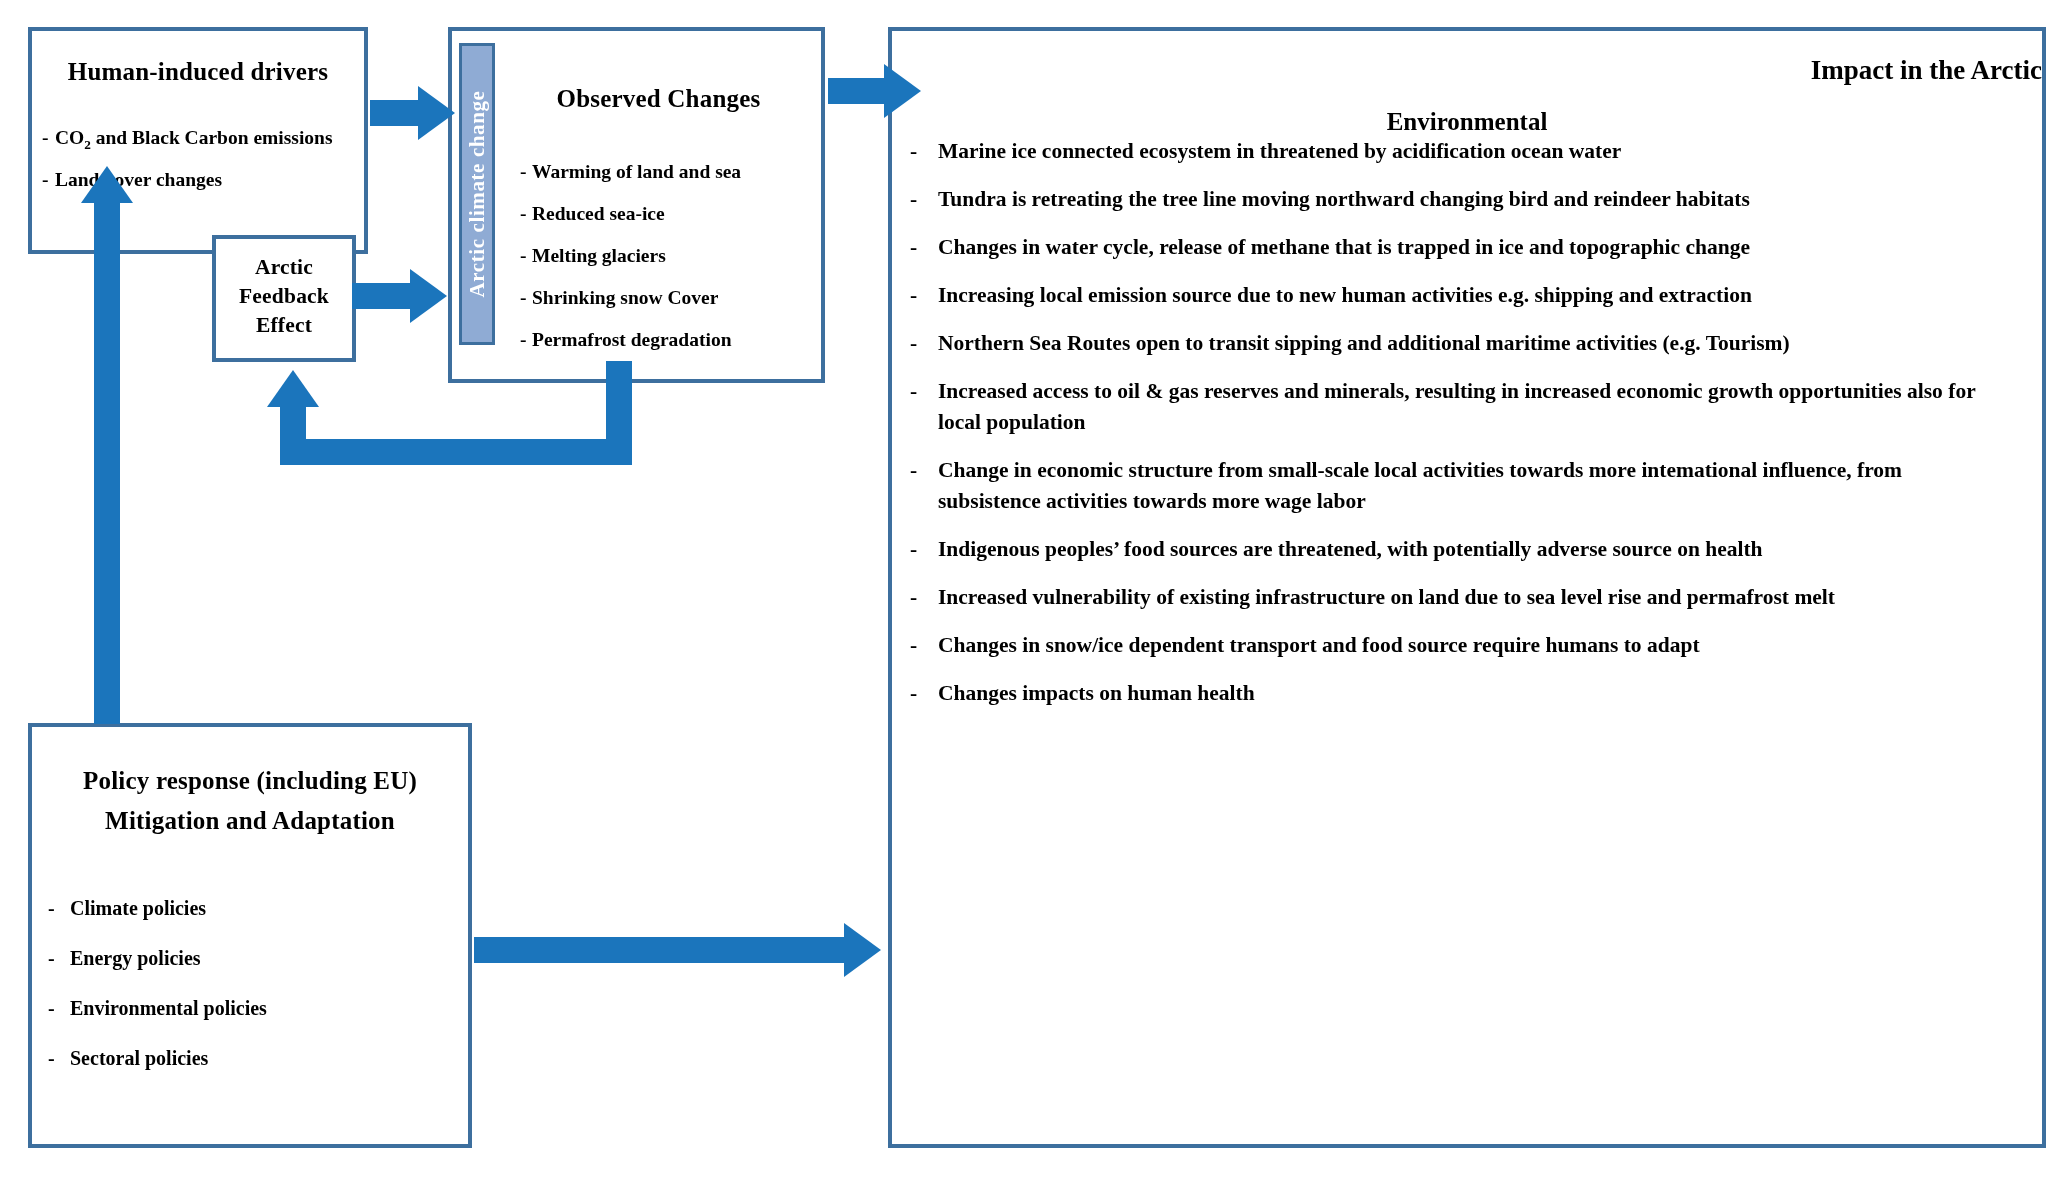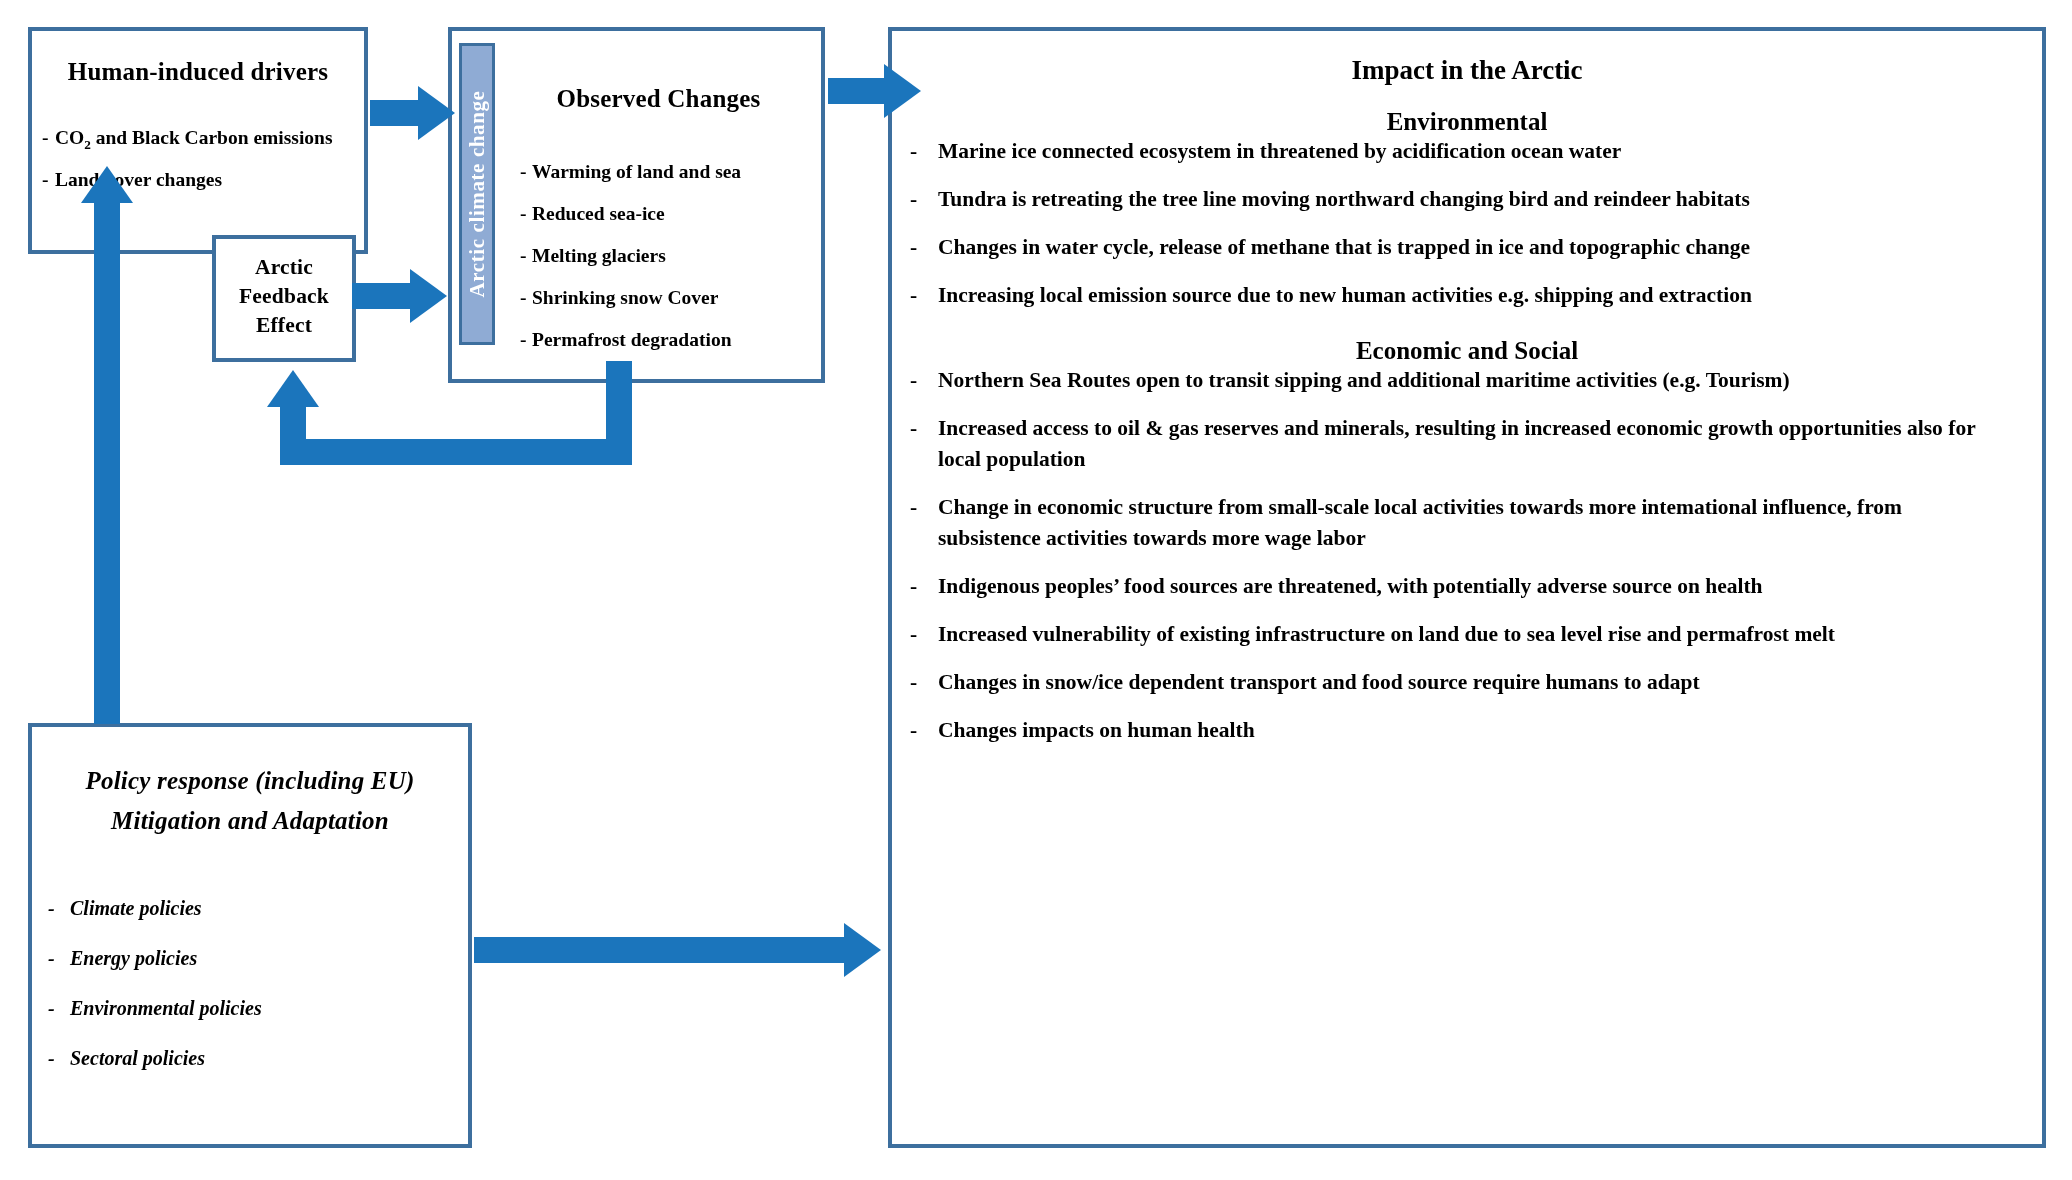--- a/index.html
+++ b/index.html
@@ -31,28 +31,28 @@
   #observed .dash{width:12px;}
 
   
   #ribbon{position:absolute;left:459px;top:43px;width:36px;height:302px;
           background:#8fabd4;border:3px solid #3d6f9e;box-sizing:border-box;}
   #ribbon span{position:absolute;left:50%;top:50%;
       transform:translate(-50%,-50%) rotate(-90deg);transform-origin:center;
       white-space:nowrap;color:#fff;font-weight:bold;font-size:21px;letter-spacing:.6px;}
 
   
-  #policy{left:28px;top:723px;width:444px;height:425px;font-style:italic;}
+  #policy{left:28px;top:723px;width:444px;height:425px;}
   #policy .box-title{font-size:25px;line-height:40px;margin-top:34px;}
   #policy .bullets{margin-top:42px;padding-left:16px;font-size:20px;line-height:50px;}
   #policy .dash{width:22px;}
 
   
   #impact{left:888px;top:27px;width:1158px;height:1121px;}
-  #impact .panel-title{font-size:27px;font-weight:bold;text-align:center;margin-top:24px;}
+  #impact .panel-title{font-size:27px;font-weight:bold;text-align:right;margin-top:24px;}
   #impact .sec-title{font-size:25px;font-weight:bold;text-align:center;}
   #impact .ilist{list-style:none;margin:0;padding:0 36px 0 18px;}
   #impact .ilist li{font-weight:bold;font-size:21.5px;line-height:31px;display:flex;margin-bottom:17px;}
   #impact .ilist li .dash{width:28px;}
   #env-title{margin-top:22px;}
   #env-list{margin-top:12px;}
   #eco-title{margin-top:26px;}
   #eco-list{margin-top:16px;}
 
   
@@ -182,21 +182,20 @@
       <li>
           <span class="dash">-</span>
           <span class="btxt">Changes in water cycle, release of methane that is trapped in ice and topographic change</span>
         </li>
       <li>
           <span class="dash">-</span>
           <span class="btxt">Increasing local emission source due to new human activities e.g. shipping and extraction</span>
         </li>
     </ul>
 
-    <div class="sec-title" id="eco-title">Economic and Social</div>
     <ul class="ilist" id="eco-list">
       <li>
           <span class="dash">-</span>
           <span class="btxt">Northern Sea Routes open to transit sipping and additional maritime activities (e.g. Tourism)</span>
         </li>
       <li>
           <span class="dash">-</span>
           <span class="btxt">Increased access to oil &amp; gas reserves and minerals, resulting in increased economic growth opportunities also for local population</span>
         </li>
       <li>

